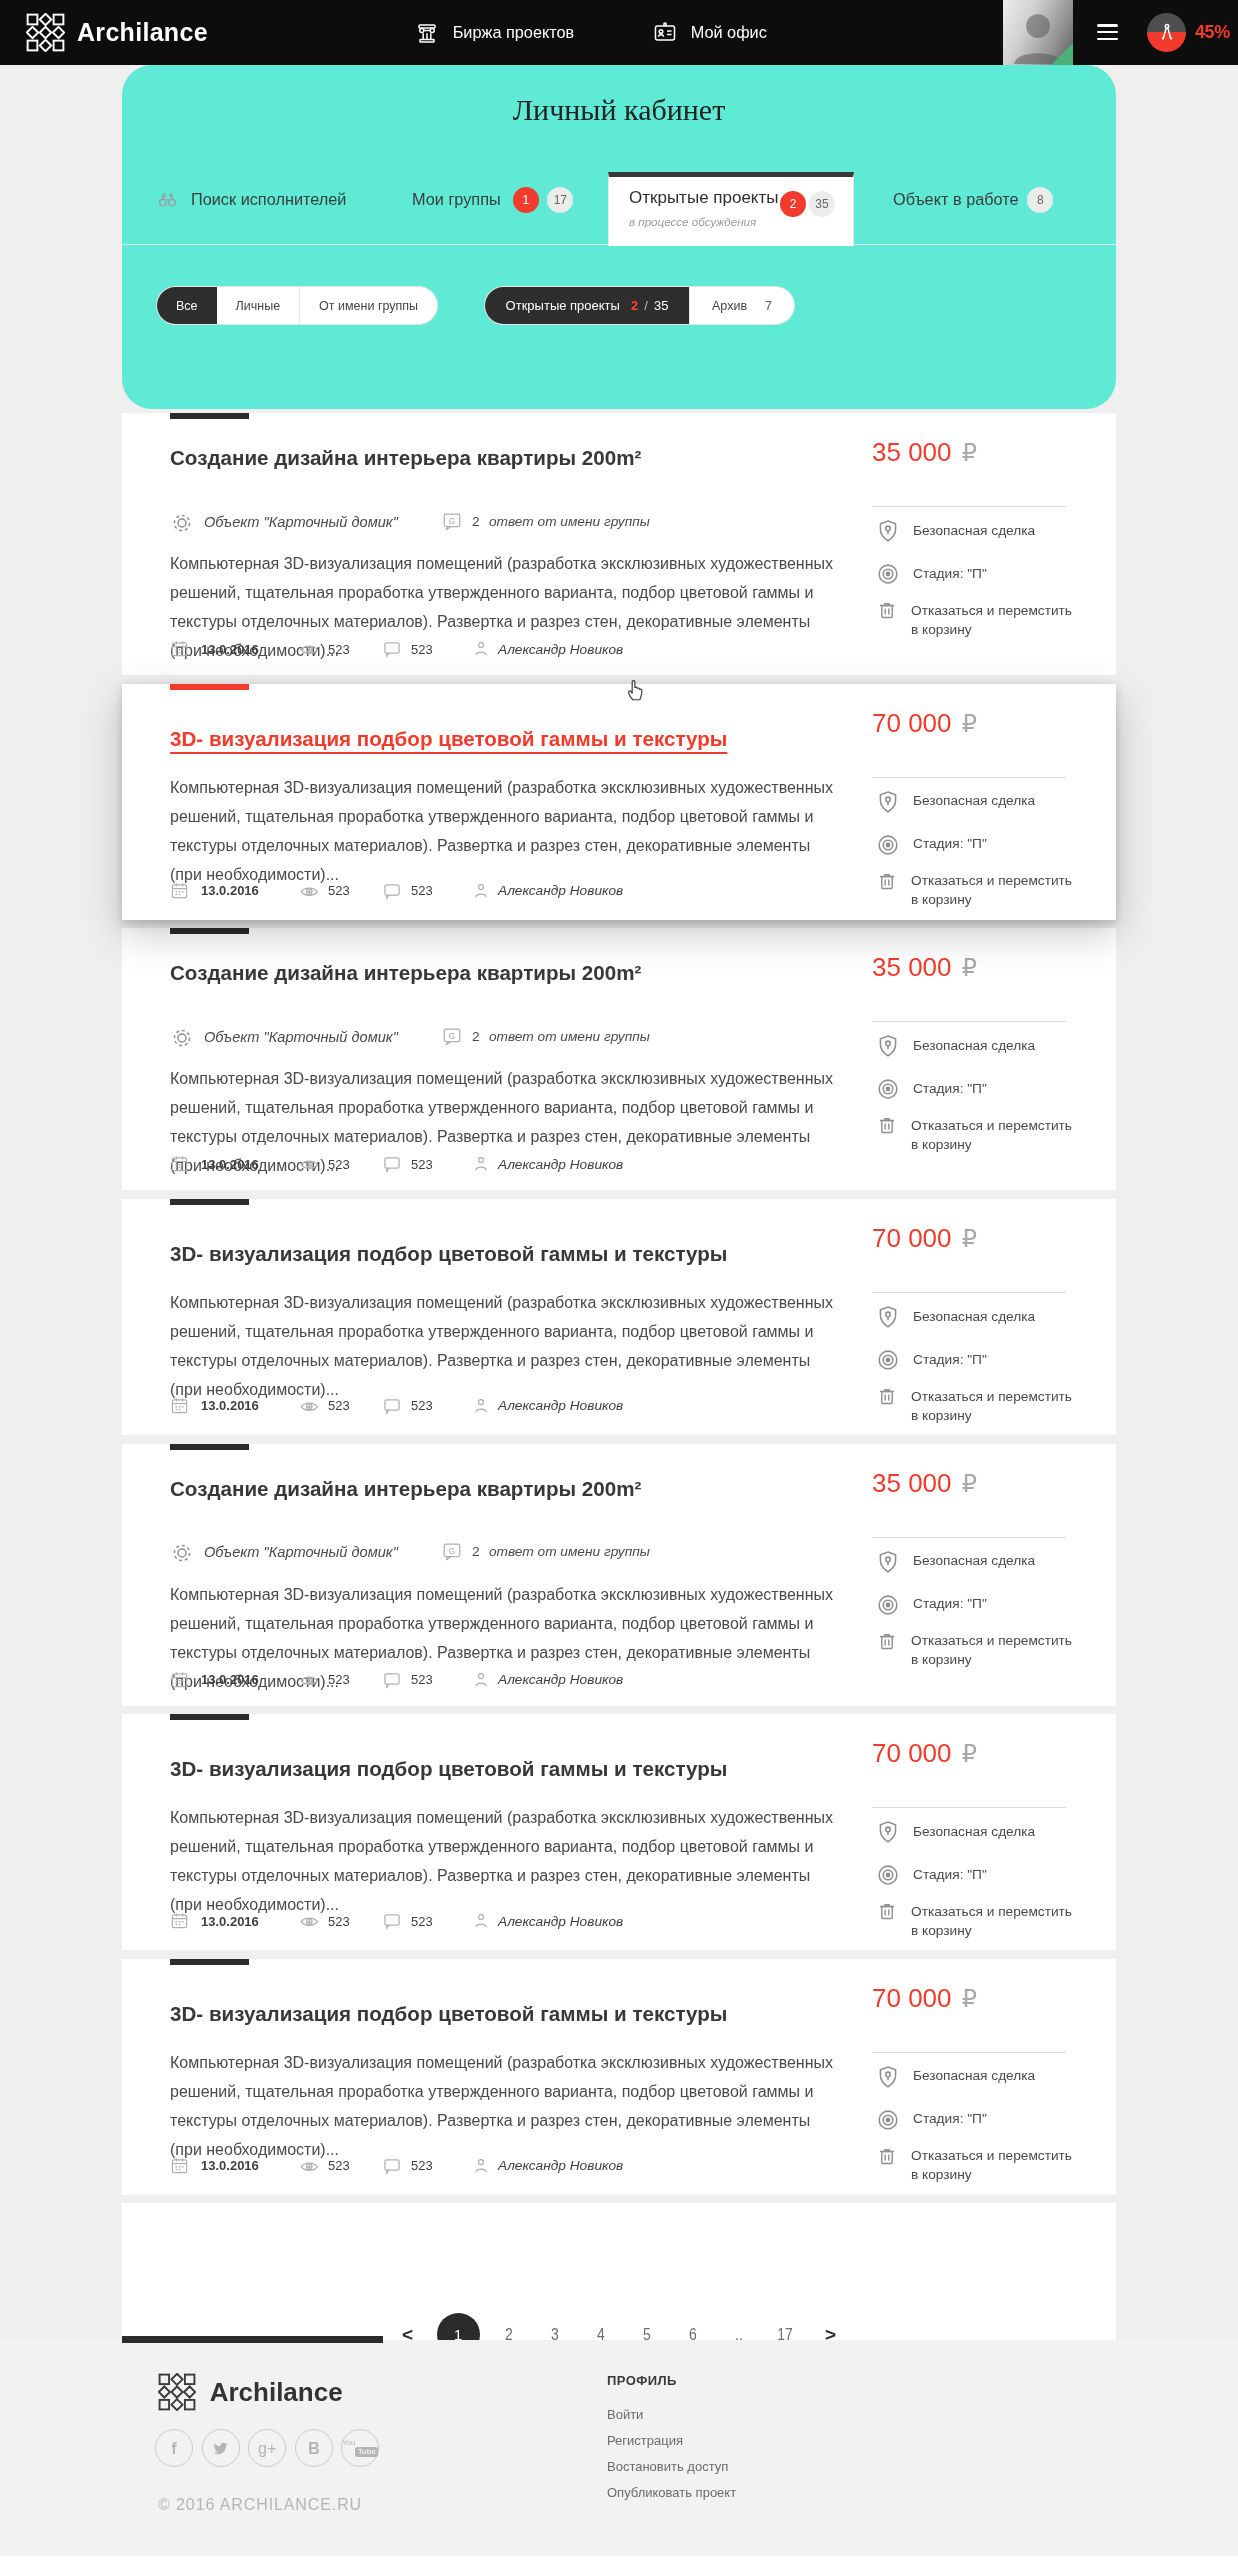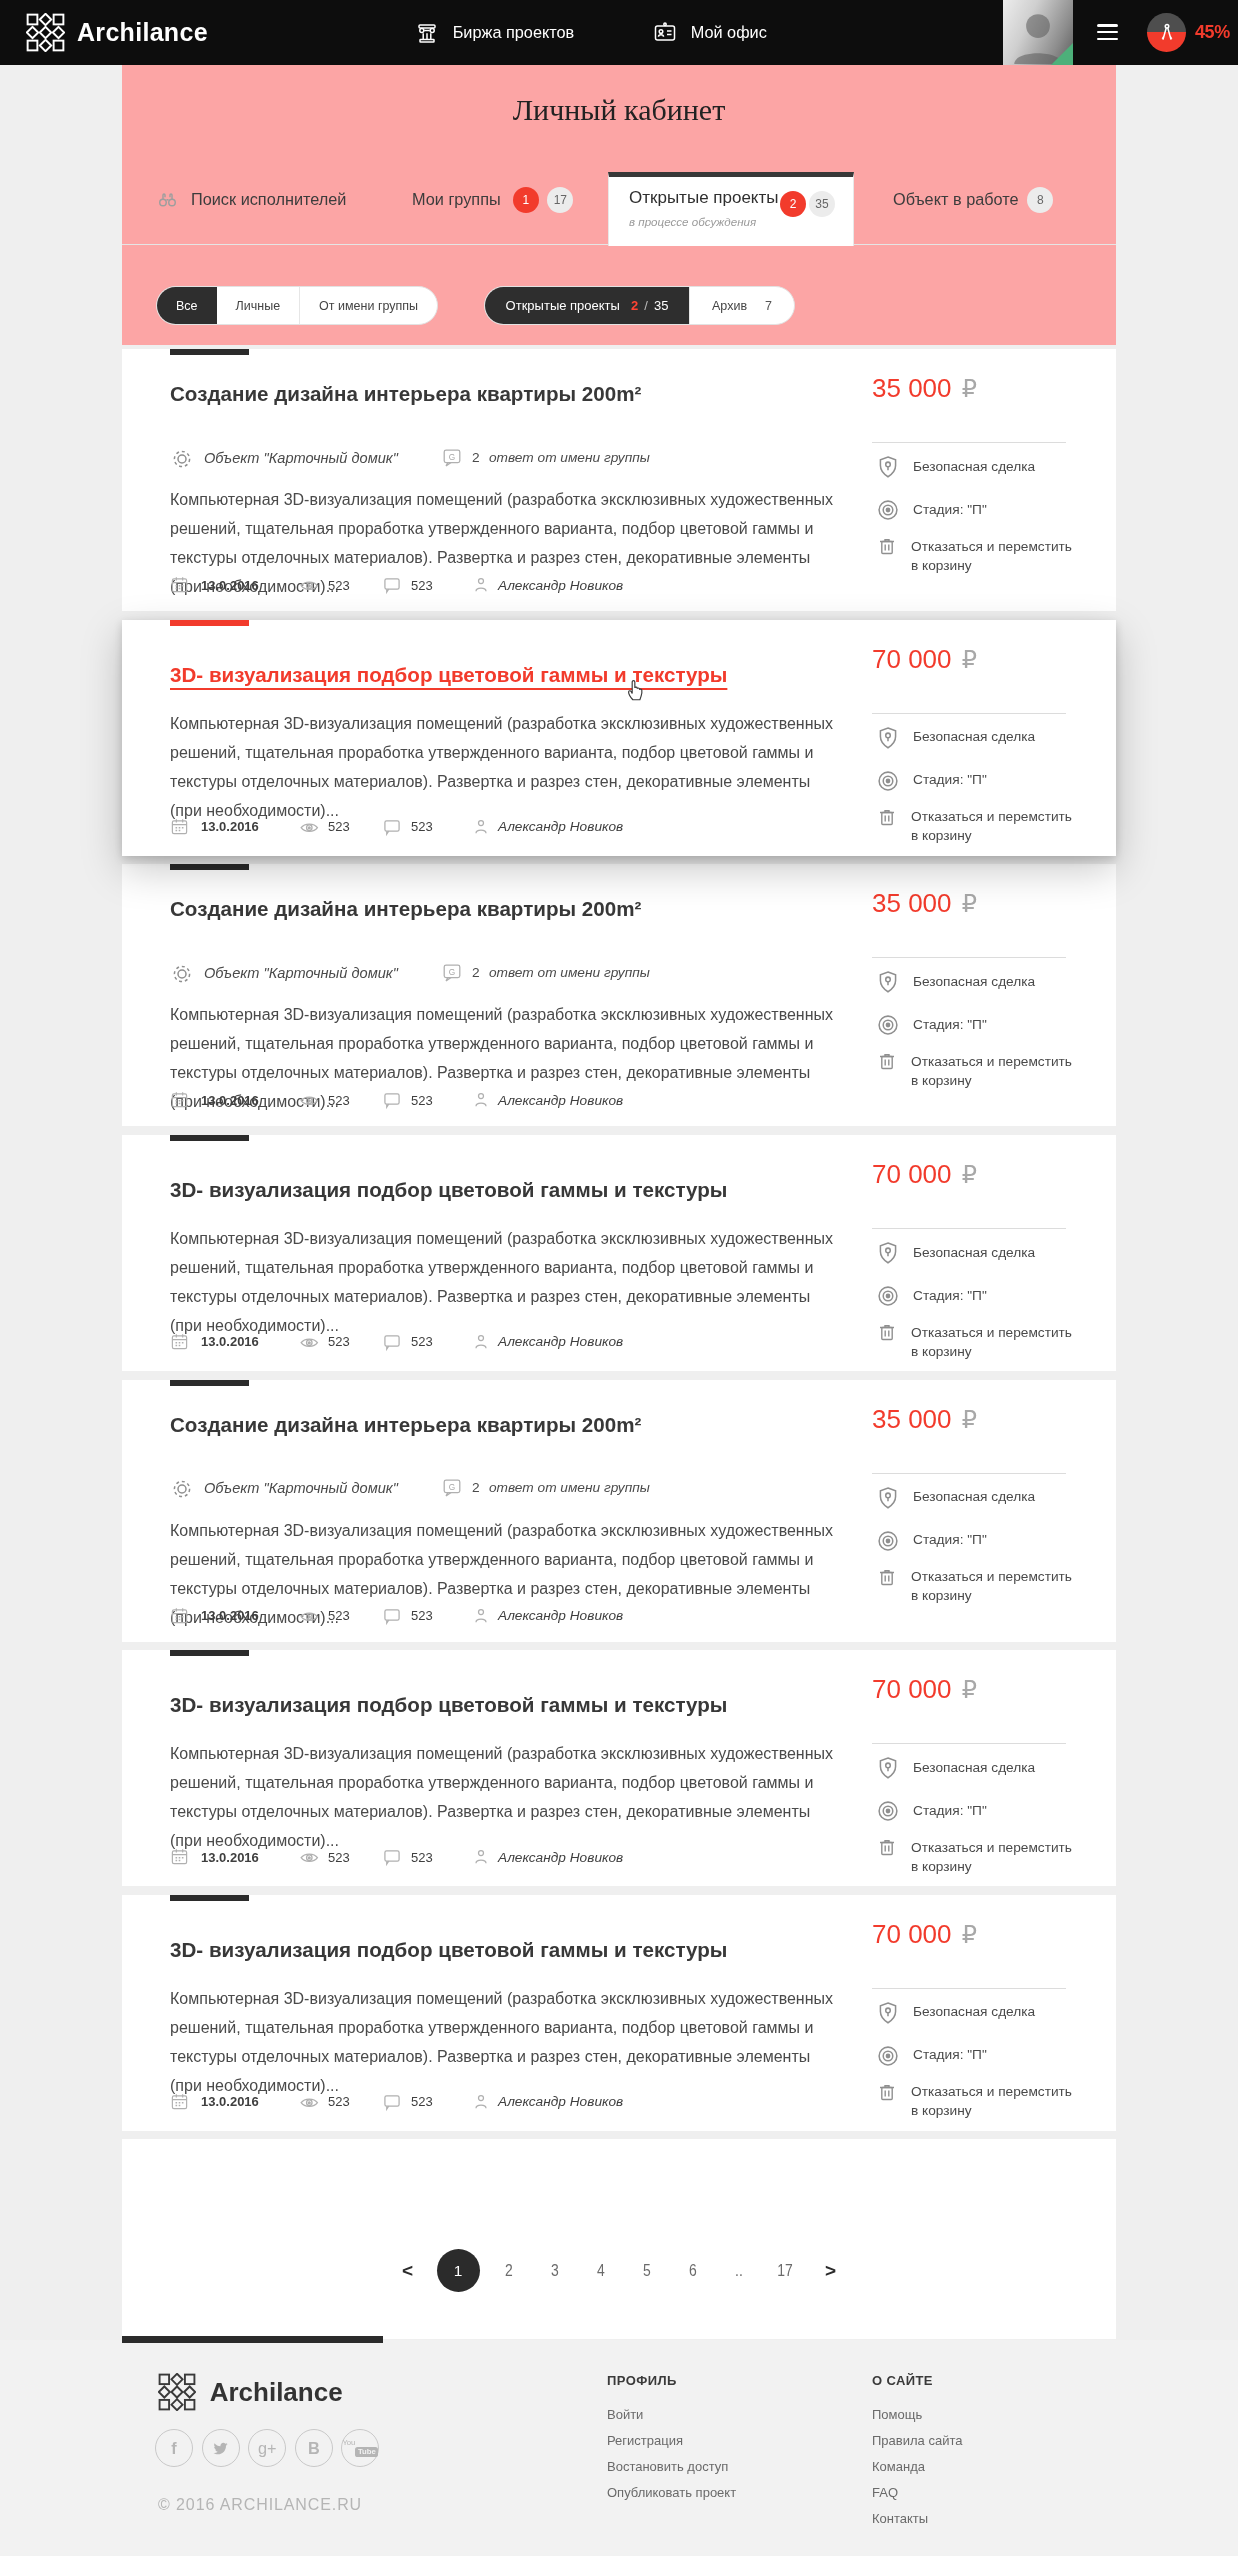--- a/index.html
+++ b/index.html
@@ -21,21 +21,21 @@
   .burger { position:absolute; left:1097px; top:24px; width:20.6px; cursor:pointer; }
   .burger i { display:block; height:2.6px; background:#fff; border-radius:1.7px; margin-bottom:4.3px; }
   .cbadge { position:absolute; left:1147px; top:13px; width:39px; height:39px; border-radius:50%;
             background:linear-gradient(#4e4e4e 50%, #f23b2c 50%); display:flex; align-items:center; justify-content:center; cursor:pointer; }
   .pct { position:absolute; left:1195px; top:22px; color:#f23b2c; font-size:18px; font-weight:700; letter-spacing:-0.4px; }
 
   
   .main-area { position:relative; width:100%; height:2275px; background:#efefef; }
   .col { position:relative; width:994px; margin:0 auto; }
 
-  .top-white { position:relative; height:280px; background:#fca5a5; }
+  .top-white { position:relative; height:344px; background:#5eead4;border-radius:30px; }
   h1.page-title { text-align:center; padding-top:26px; font-family:"Liberation Serif","DejaVu Serif",serif;
                   font-size:30px; font-weight:400; color:#222; line-height:38px; }
   .tabs { position:absolute; left:0; right:0; top:107px; height:73px; border-bottom:0.9px solid #e5e5e5; }
   .tab { position:absolute; top:0; height:55px; display:flex; align-items:center; gap:12px; font-size:16.3px; color:#3c3c3c; cursor:pointer; }
   .tab.t1 { left:34px; } .tab.t2 { left:290px; } .tab.t4 { left:771px; }
   .badge { display:inline-flex; width:26px; height:26px; border-radius:50%; align-items:center; justify-content:center; font-size:12px; }
   .badge.red { background:#f23b2c; color:#fff; z-index:2; }
   .badge.gray { background:#ececec; color:#666; margin-left:-3.4px; }
   .tab.t3 { left:486px; width:246px; height:74px; top:0; background:#fff; border-top:5.2px solid #383838;
             border-left:0.9px solid #e8e8e8; border-right:0.9px solid #e8e8e8; z-index:2; display:block; }
@@ -822,30 +822,20 @@
       <div class="copy">© 2016 ARCHILANCE.RU</div>
       <div class="fmenu m1">
         <h4>ПРОФИЛЬ</h4>
         <div>
             <a>Войти</a>
             <a>Регистрация</a>
             <a>Востановить доступ</a>
             <a>Опубликовать проект</a>
           </div>
       </div>
-      <div class="fmenu m2">
-        <h4>О САЙТЕ</h4>
-        <div>
-            <a>Помощь</a>
-            <a>Правила сайта</a>
-            <a>Команда</a>
-            <a>FAQ</a>
-            <a>Контакты</a>
-          </div>
-      </div>
     </div>
   </footer>
 
   <svg class="cursor-svg" width="26" height="27.5" viewBox="0 0 24 26">
     <path d="M9 21.5 c-1.9-2.1-4-4.8-4-7.4 c0-1.3 1.8-1.5 2.4-.4 l1 1.9 V4.8 c0-1.8 2.5-1.8 2.5 0 v5.6 c.1-1.1 2.1-1.1 2.2 0 l.1.7 c.2-1 2-.9 2.1.1 l.1.8 c.3-.8 2-.6 2.1.3 c.2 1.8.1 3.7-.6 5.5 l-1.2 3.7 z" fill="#fff" stroke="#3a3a3a" stroke-width="1.1"></path>
   </svg>
 
 </div>
 
 

